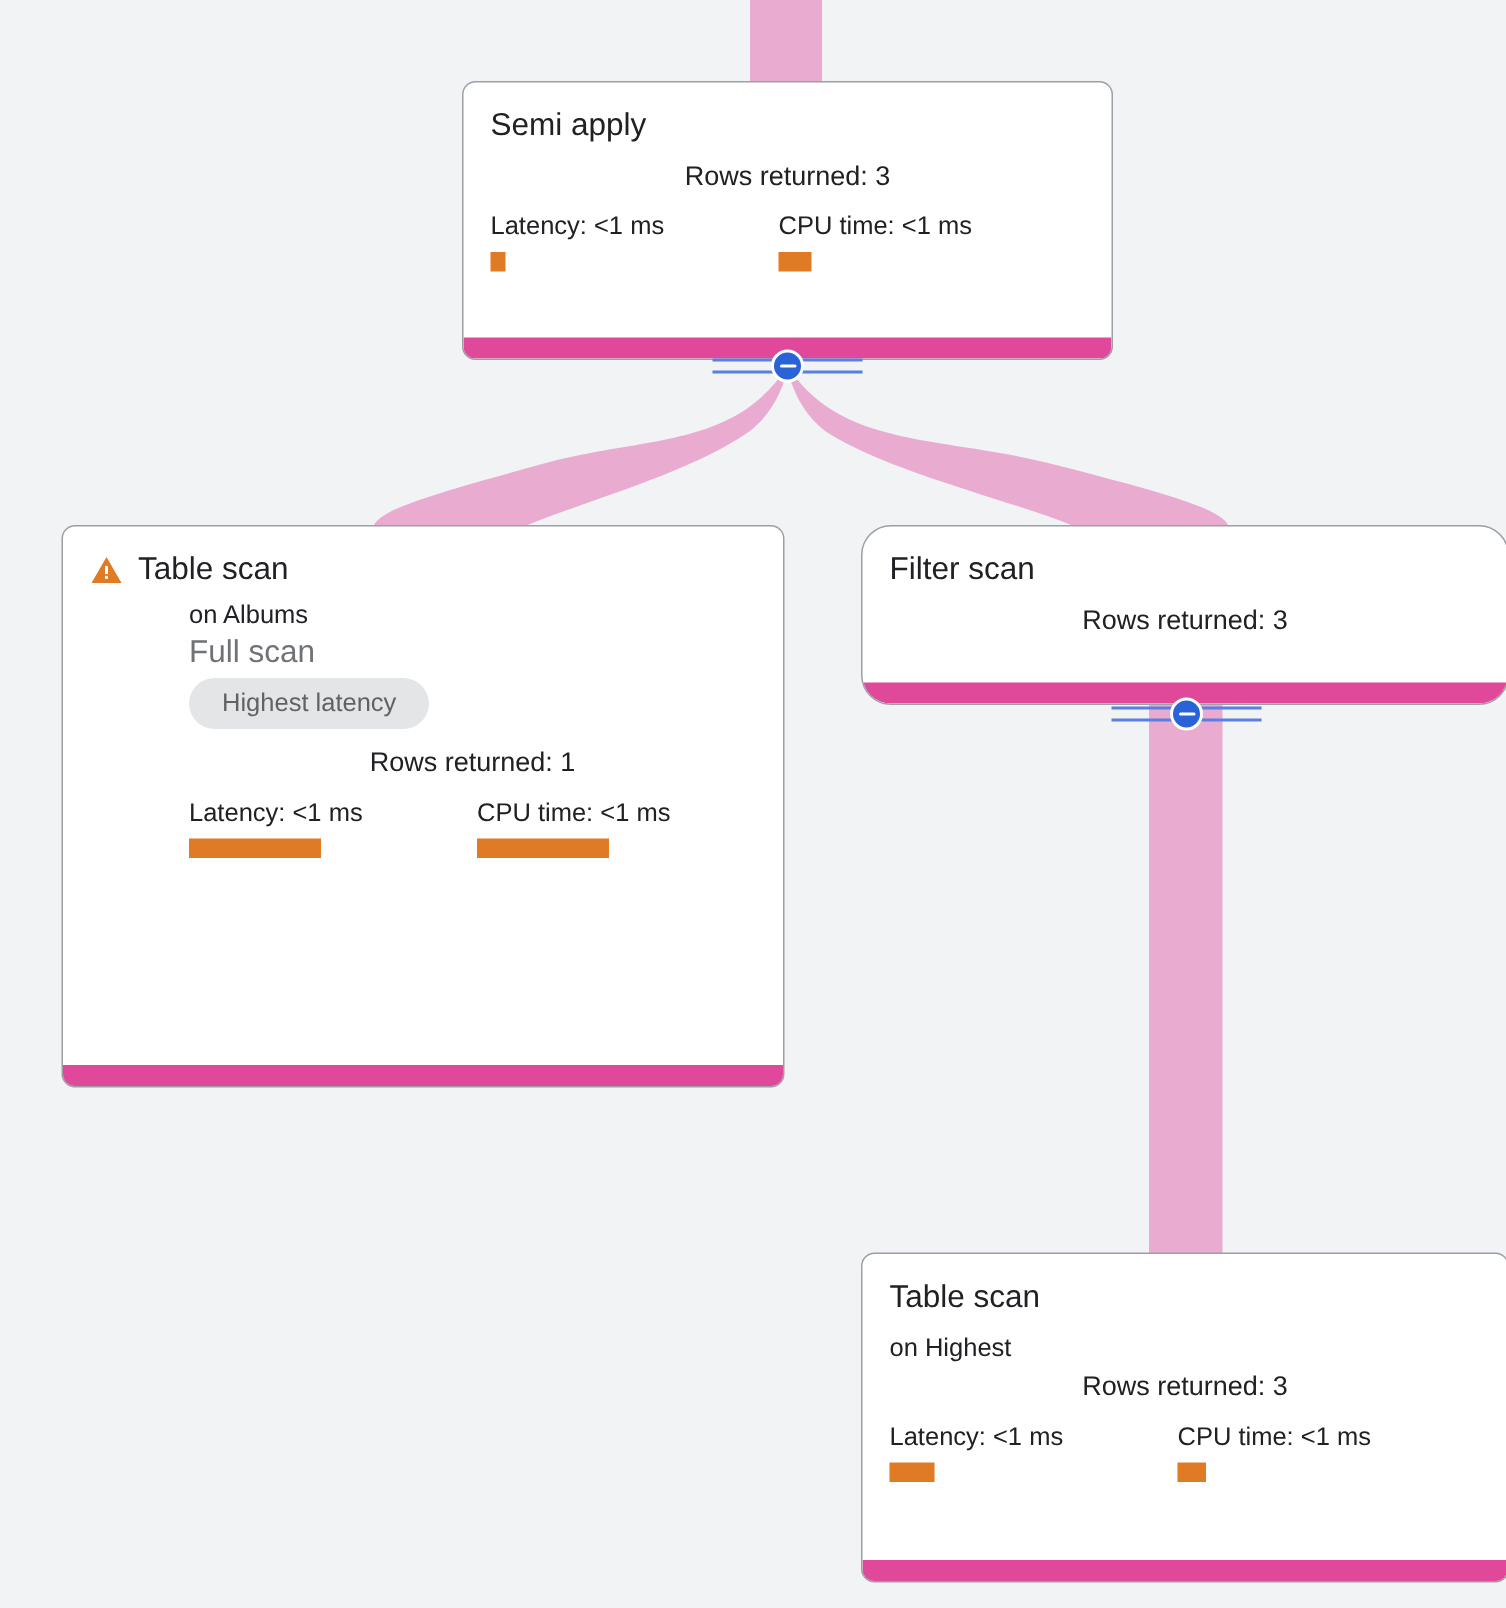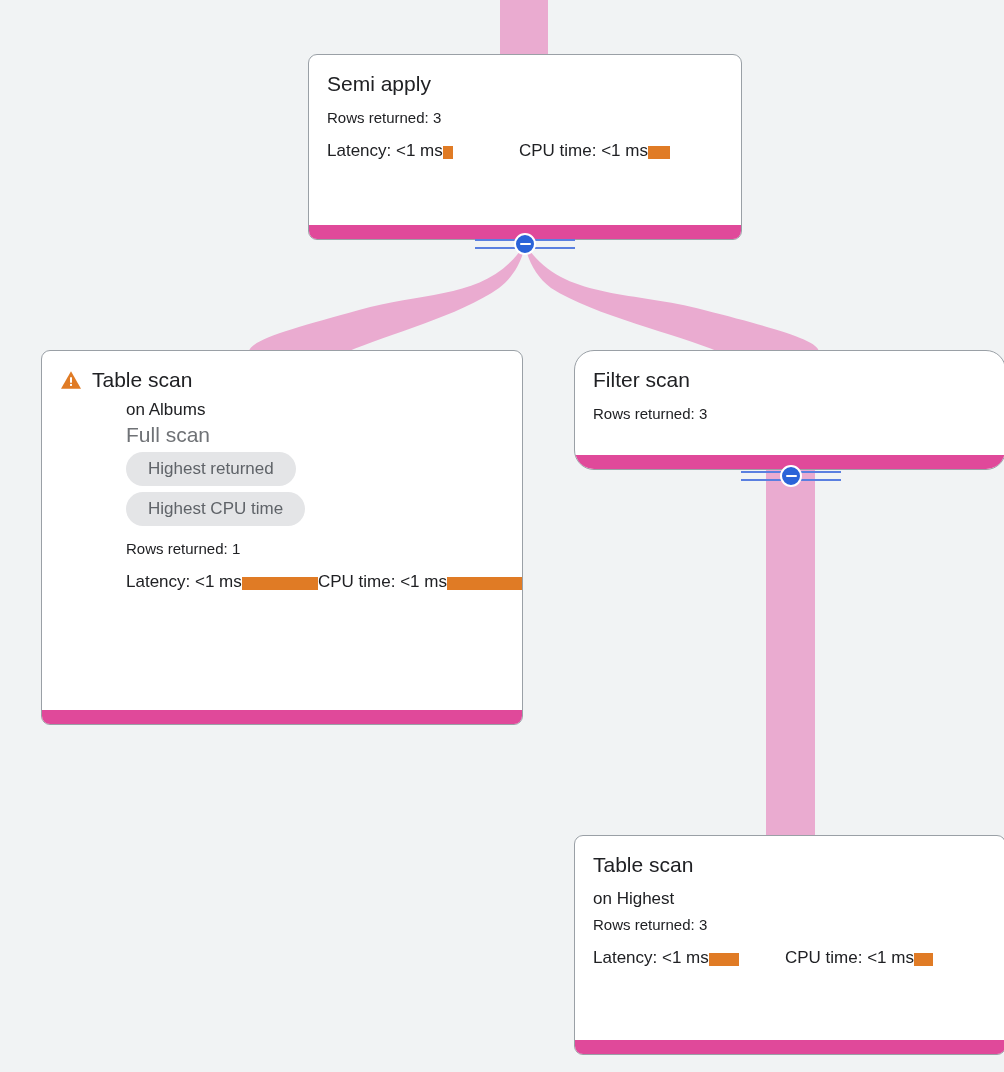--- a/index.html
+++ b/index.html
@@ -79,24 +79,25 @@
     font-size: 17px;
     line-height: 25px;
     color: #202124;
   }
   .node-sub-muted {
     font-size: 21px;
     line-height: 25px;
     color: #6f7276;
   }
   .node-rows {
-    font-size: 15px;
+    font-size: 18px;
     line-height: 25px;
     color: #202124;
     margin-top: 1px;
+    text-align: center;
   }
 
   .chips {
     margin: 5px 0 4px 0;
   }
   .chip {
     display: inline-block;
     background: #e4e5e7;
     color: #5f6368;
     border-radius: 20px;
@@ -106,20 +107,21 @@
     margin-bottom: 6px;
   }
   .chip-wrap { display: block; }
 
   .metrics {
     display: flex;
     margin-top: 10px;
   }
   .metric {
     display: flex;
+    flex-direction: column;
   }
   .metric-label {
     font-size: 17px;
     line-height: 22px;
     color: #202124;
     white-space: nowrap;
   }
   .metric-bar {
     height: 13px;
     background: #e07b25;
@@ -235,24 +237,21 @@
           <rect x="10.9" y="8" width="2.2" height="6" fill="#ffffff"></rect>
           <rect x="10.9" y="15.3" width="2.2" height="2.2" fill="#ffffff"></rect>
         </svg>
         <div class="node-title">Table scan</div>
       </div>
       <div style="padding-left:66px; margin-top:-4px;">
         <div class="node-sub">on Albums</div>
         <div class="node-sub-muted">Full scan</div>
         <div class="chips">
           <span class="chip-wrap">
-            <span class="chip">Highest returned</span>
-          </span>
-          <span class="chip-wrap">
-            <span class="chip">Highest CPU time</span>
+            <span class="chip">Highest latency</span>
           </span>
         </div>
         <div class="node-rows">Rows returned: 1</div>
         <div class="metrics">
           <div class="metric" style="width:192px;">
             <div class="metric-label">Latency: &lt;1 ms</div>
             <div class="metric-bar" style="width:88px;"></div>
           </div>
           <div class="metric">
             <div class="metric-label">CPU time: &lt;1 ms</div>

